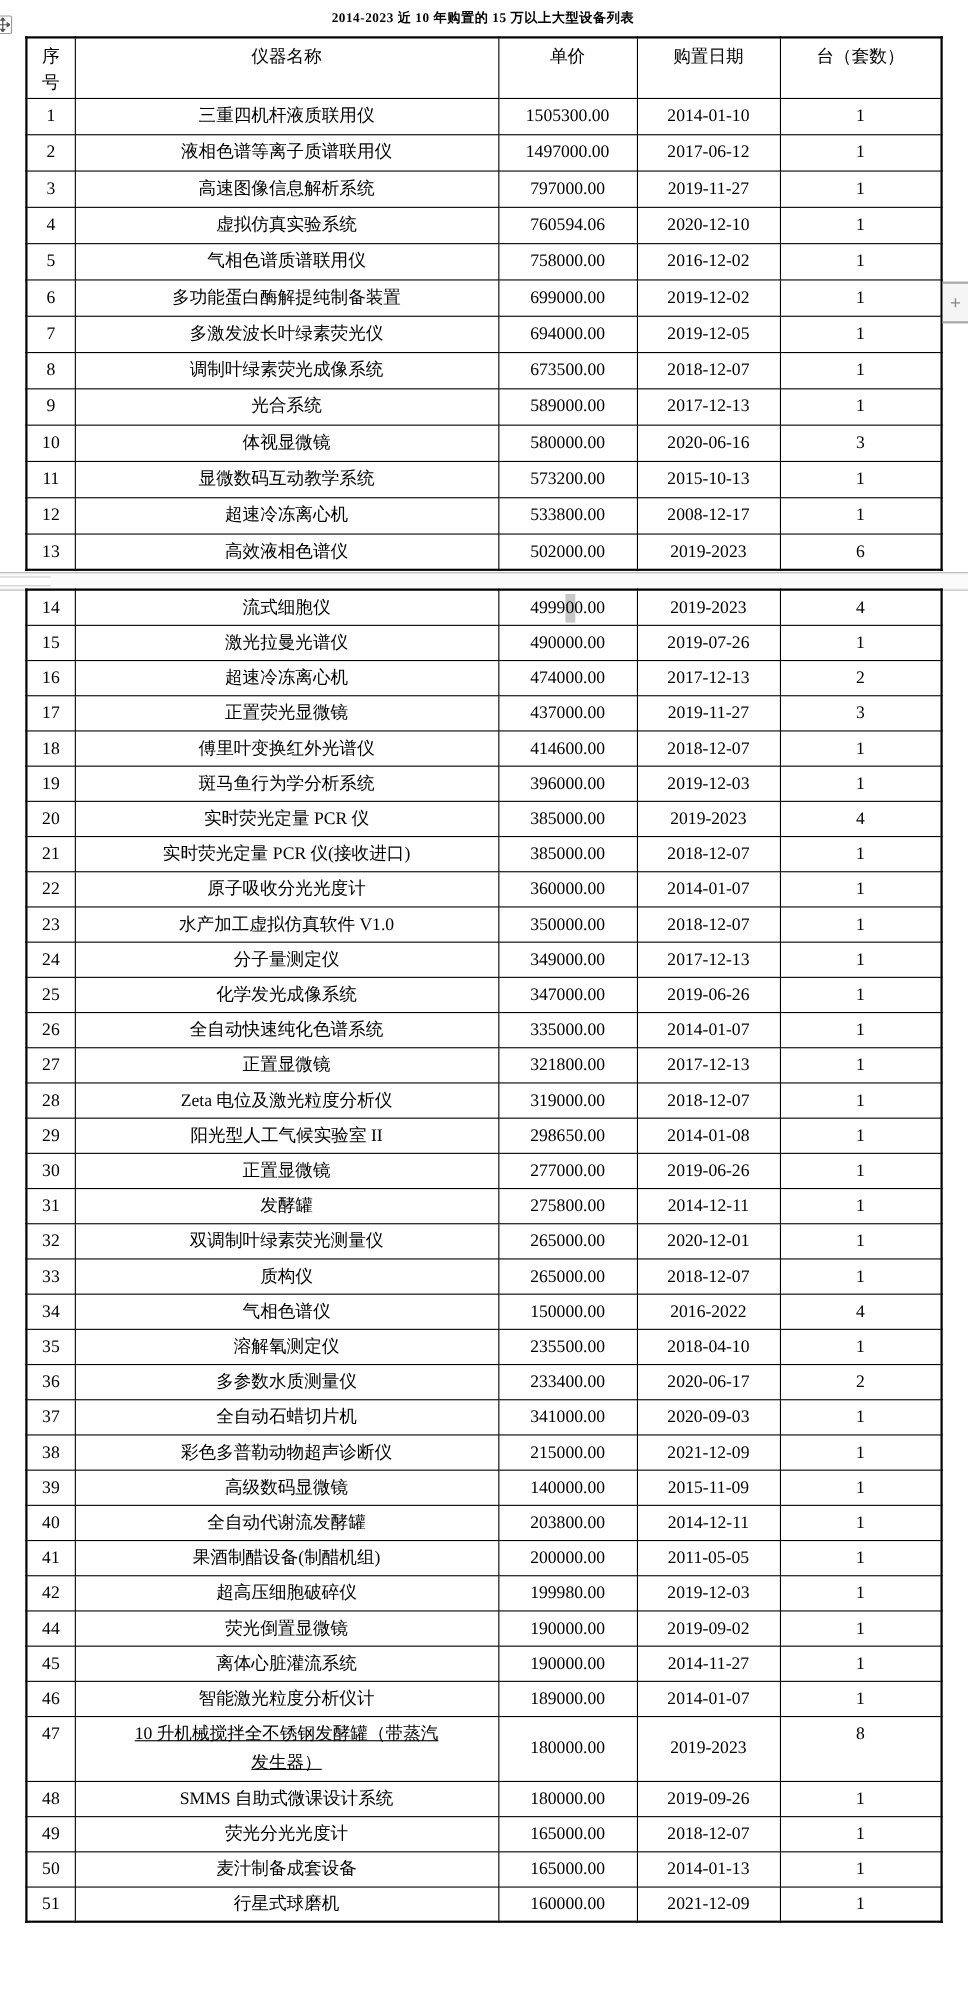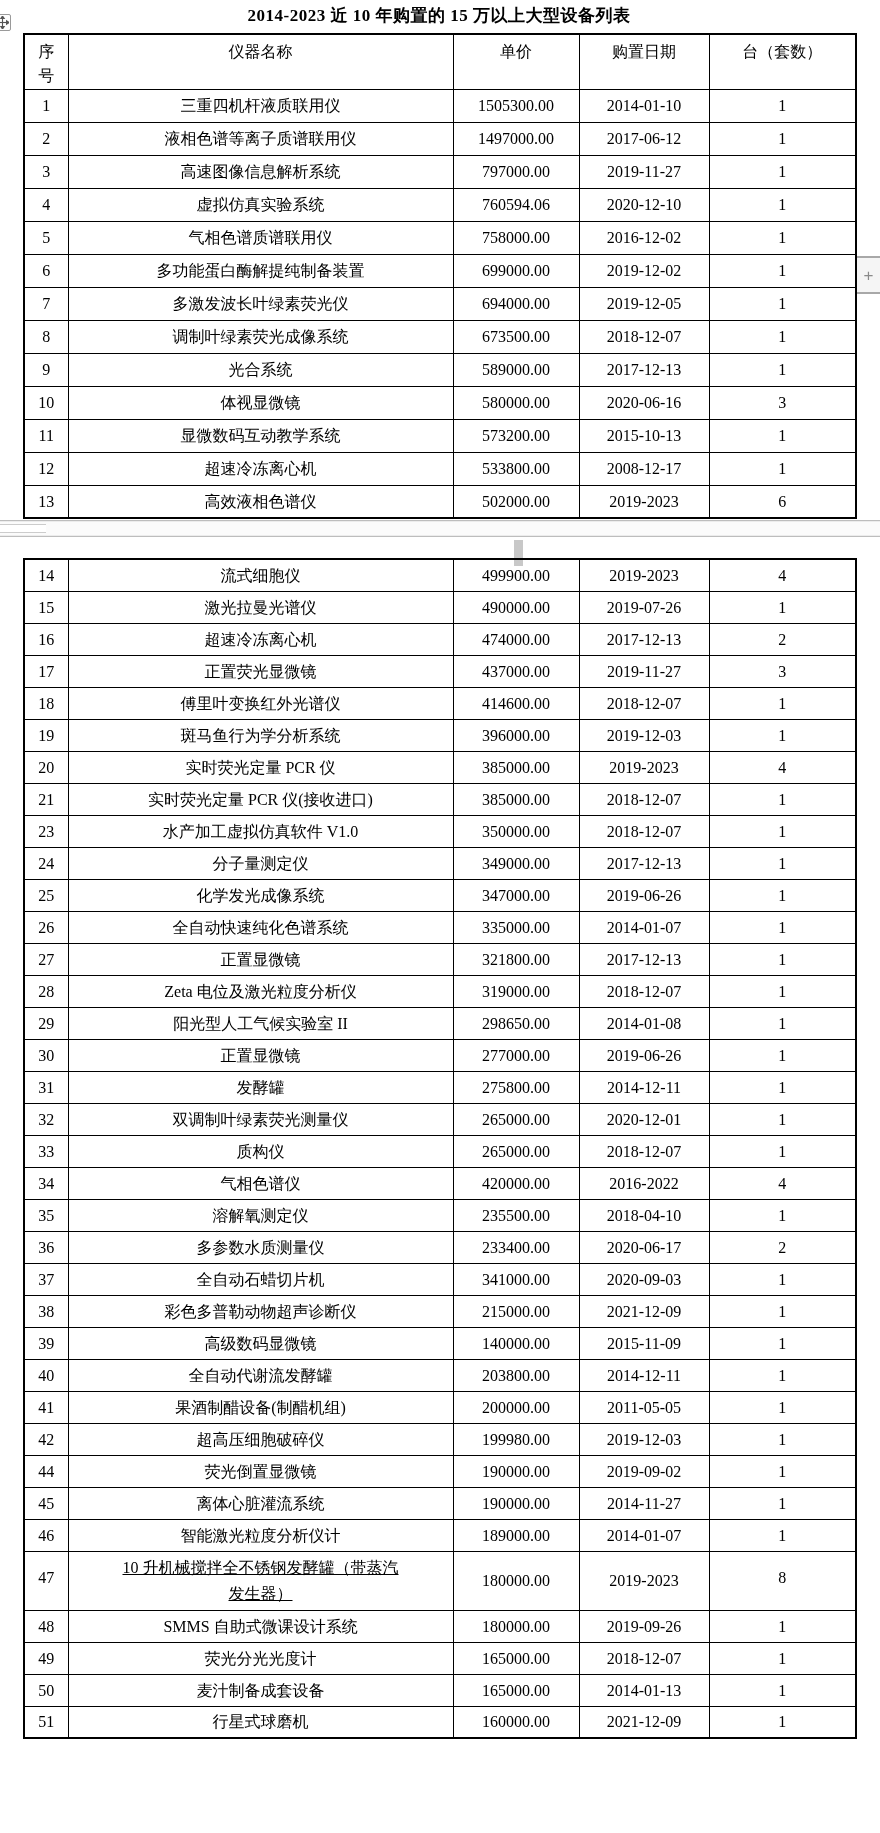--- a/index.html
+++ b/index.html
@@ -3,47 +3,47 @@
 <meta charset="utf-8">
 <style>
   html,body{margin:0;padding:0;}
   body{
     width:880px;height:1833px;position:relative;overflow:hidden;
     background:#ffffff;color:#000;
     font-family:"Liberation Serif","DejaVu Serif",serif;
   }
   .title{
     position:absolute;left:23px;top:3px;width:832px;height:26px;
-    text-align:center;font-weight:bold;font-size:17px;line-height:26px;
+    text-align:center;font-weight:bold;font-size:12px;line-height:26px;
     letter-spacing:.5px;
   }
   .move-handle{
     position:absolute;left:-6px;top:14px;width:17px;height:17px;
     border:1px solid #9a9a9a;border-radius:2px;background:#fdfdfd;
     display:flex;align-items:center;justify-content:center;box-sizing:border-box;
   }
   table.tbl{
     position:absolute;left:23px;border-collapse:collapse;table-layout:fixed;
     width:832px;border:2px solid #000;
   }
   .tbl1{top:33px;}
-  .tbl2{top:535px;margin-top:23px;}
+  .tbl2{top:535px;}
   .tbl th,.tbl td{
     border:1px solid #000;padding:0 2px;overflow:hidden;
     font-size:16px;font-weight:normal;text-align:center;
   }
   .tbl thead tr{height:55px;}
   .tbl th{vertical-align:top;padding-top:5px;line-height:24px;}
   .th-seq{white-space:pre-line;}
   .tbl1 tbody tr{height:33px;}
   .tbl2 tbody tr{height:32px;}
   .tbl td{vertical-align:middle;white-space:pre-line;line-height:19px;}
   tr.tall-row{height:59px !important;}
   tr.tall-row td:first-child,tr.tall-row td:last-child{
-    vertical-align:top;padding-top:16px;
+    vertical-align:top;padding-top:6px;
   }
   tr.tall-row td:nth-child(2){line-height:26px;text-decoration:underline;}
   .page-break{
     position:absolute;left:0;top:520px;width:880px;height:15px;
     background:#fbfbfb;border-top:1px solid #bdbdbd;border-bottom:1px solid #bdbdbd;
     box-shadow:inset 0 1px 0 #ececec, inset 0 -1px 0 #ececec;
   }
   .pb-notch{
     position:absolute;left:0;top:3px;width:46px;height:7px;
     background:#ffffff;border-top:1px solid #cccccc;border-bottom:1px solid #cccccc;
@@ -257,20 +257,27 @@
         <td>4</td>
       </tr>
       <tr>
         <td>21</td>
         <td>实时荧光定量 PCR 仪(接收进口)</td>
         <td>385000.00</td>
         <td>2018-12-07</td>
         <td>1</td>
       </tr>
       <tr>
+        <td>22</td>
+        <td>原子吸收分光光度计</td>
+        <td>360000.00</td>
+        <td>2014-01-07</td>
+        <td>1</td>
+      </tr>
+      <tr>
         <td>23</td>
         <td>水产加工虚拟仿真软件 V1.0</td>
         <td>350000.00</td>
         <td>2018-12-07</td>
         <td>1</td>
       </tr>
       <tr>
         <td>24</td>
         <td>分子量测定仪</td>
         <td>349000.00</td>
@@ -336,21 +343,21 @@
       <tr>
         <td>33</td>
         <td>质构仪</td>
         <td>265000.00</td>
         <td>2018-12-07</td>
         <td>1</td>
       </tr>
       <tr>
         <td>34</td>
         <td>气相色谱仪</td>
-        <td>420000.00</td>
+        <td>150000.00</td>
         <td>2016-2022</td>
         <td>4</td>
       </tr>
       <tr>
         <td>35</td>
         <td>溶解氧测定仪</td>
         <td>235500.00</td>
         <td>2018-04-10</td>
         <td>1</td>
       </tr>

